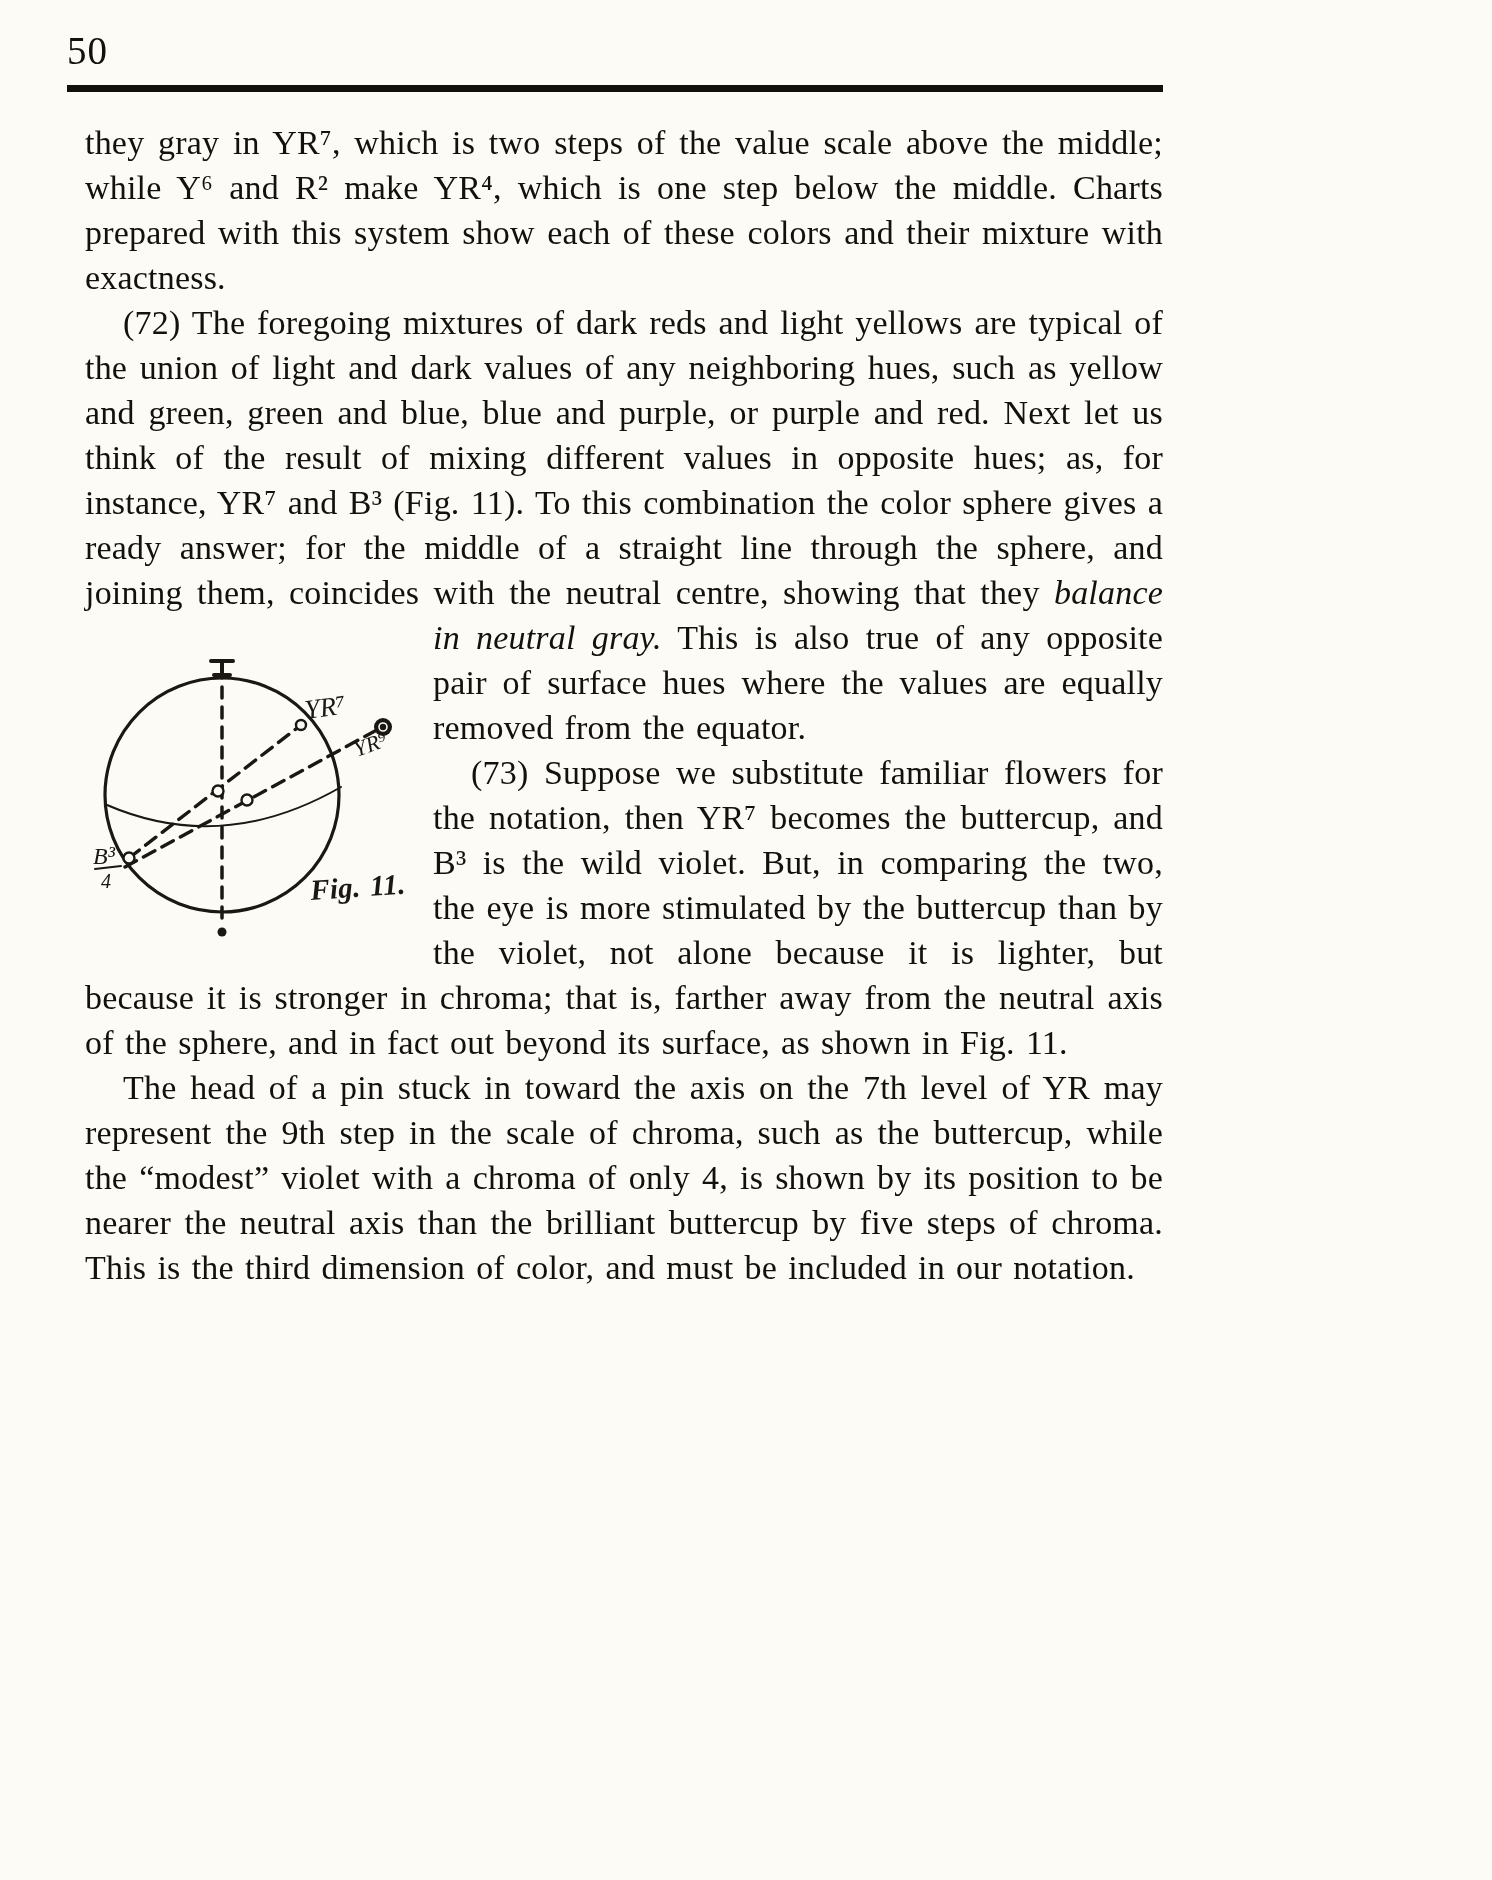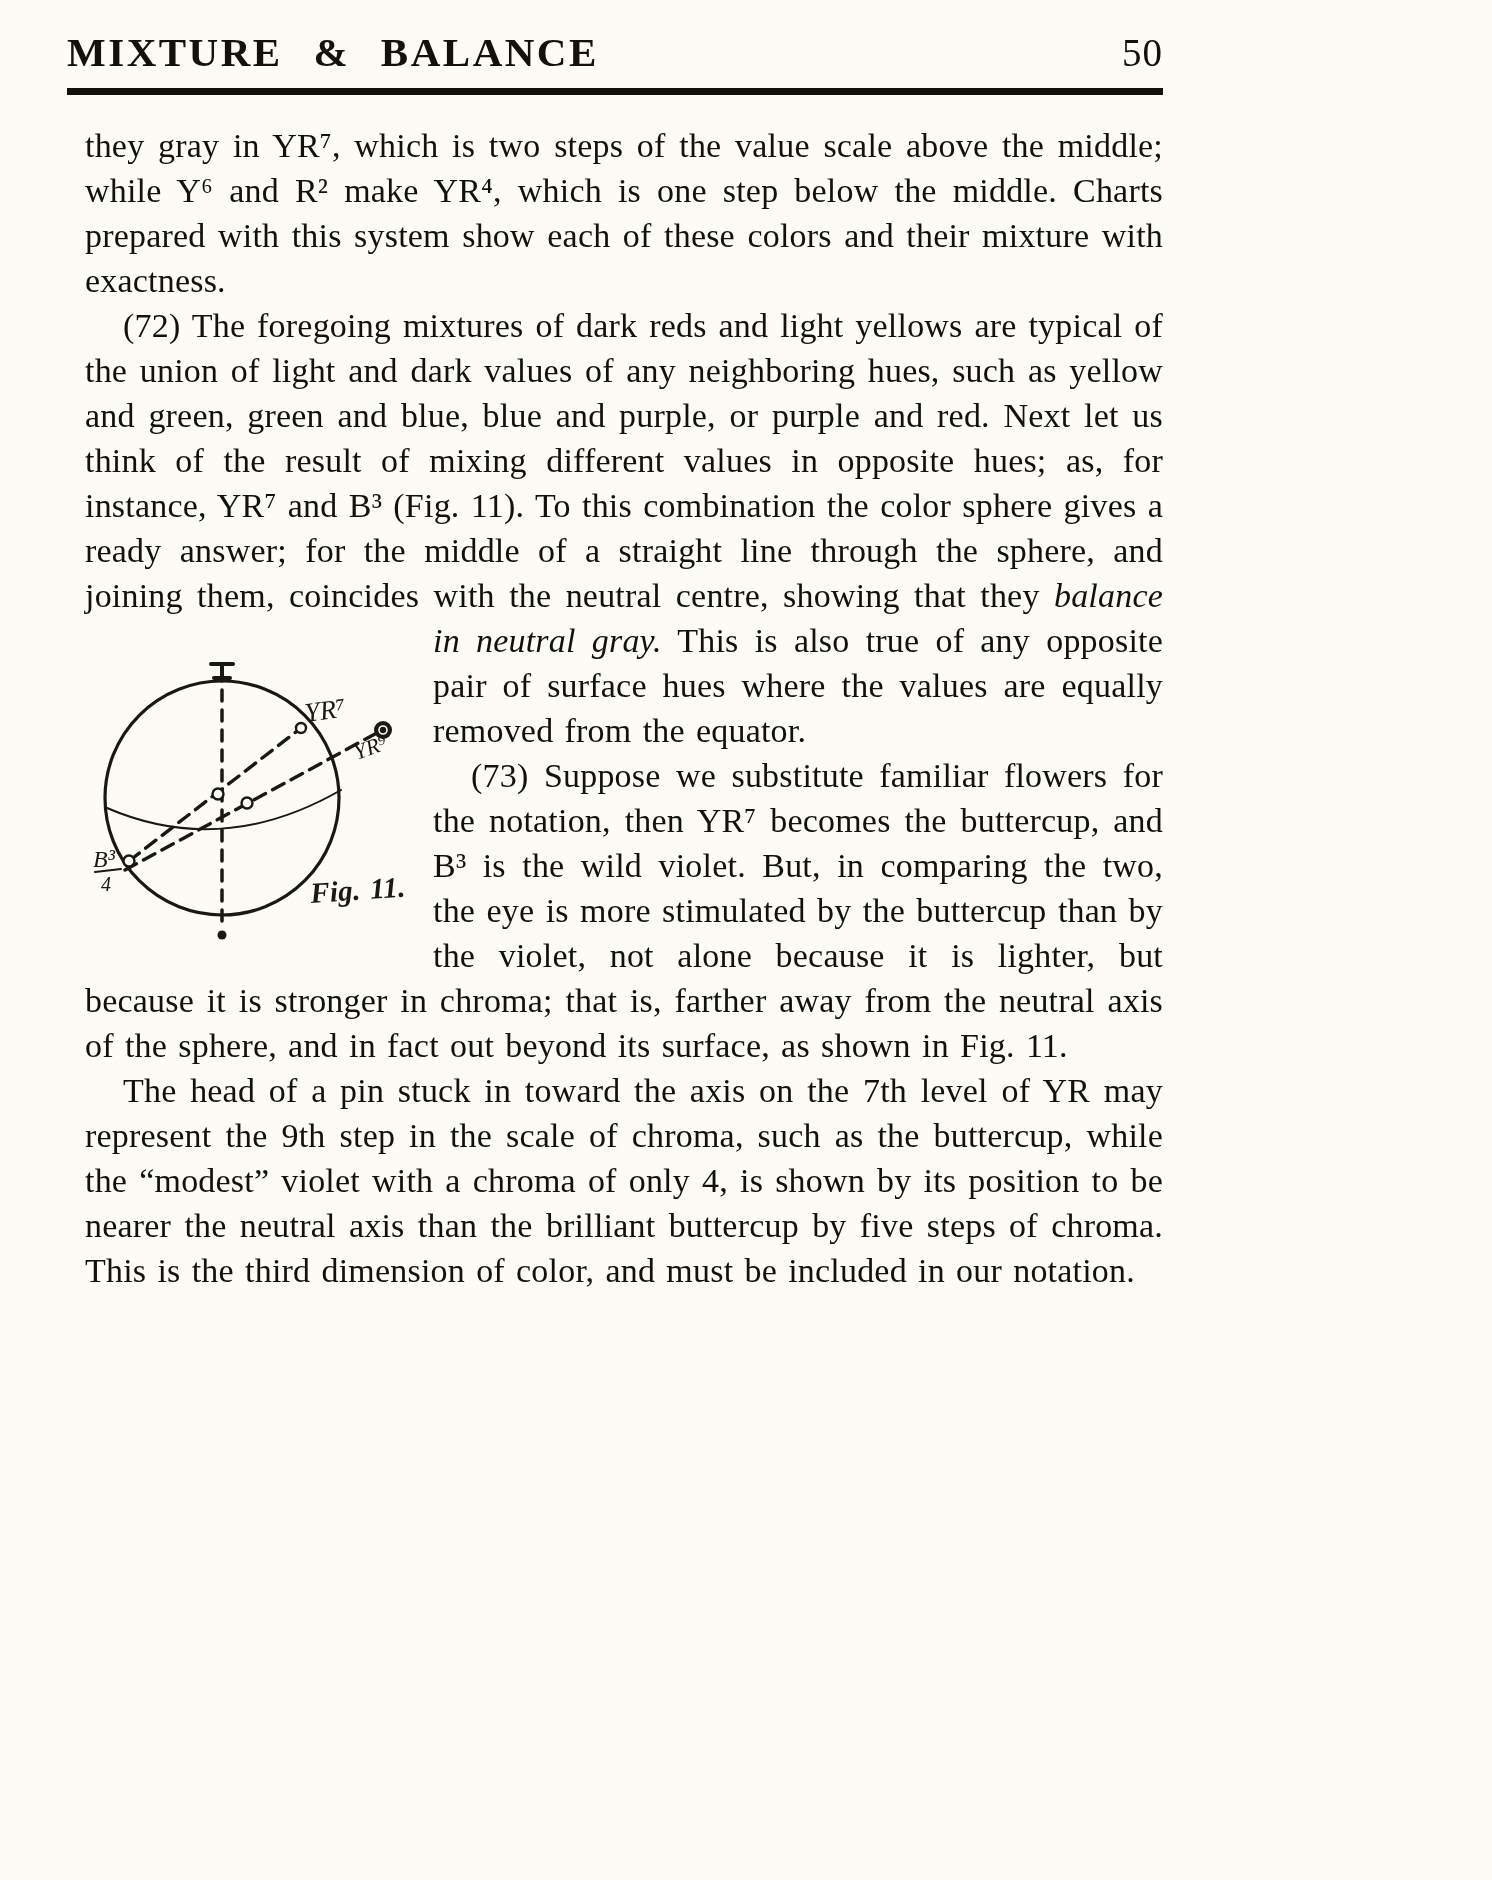--- a/index.html
+++ b/index.html
@@ -67,21 +67,20 @@
   }
   .figure svg { display: block; }
 </style>
 </head>
 <body>
 
 <div class="page">
   <div class="content">
 
     <div class="page-header">
-      <span class="running-head">MIXTURE &amp; BALANCE</span>
       <span class="page-number">50</span>
     </div>
     <div class="header-rule"></div>
 
     <div class="page-text">
 
       <p><span>they gray in YR⁷, which is two steps of the value scale above the middle; while Y⁶ and R² make YR⁴, which is one step below the middle. Charts prepared with this system show each of these colors and their mixture with exactness.</span></p>
 
       <p class="indent"><span>(72) The foregoing mixtures of dark reds and light yellows are typical of the union of light and dark values of any neighboring hues, such as yellow and green, green and blue, blue and purple, or purple and red. Next let us think of the result of mixing different values in opposite hues; as, for instance, YR⁷ and B³ (Fig. 11). To this combination the color sphere gives a ready answer; for the middle of a straight line through the sphere, and joining them, coincides with the neutral centre, showing that they </span><span class="figure">
             <svg width="322" height="352" viewBox="0 0 322 352">

